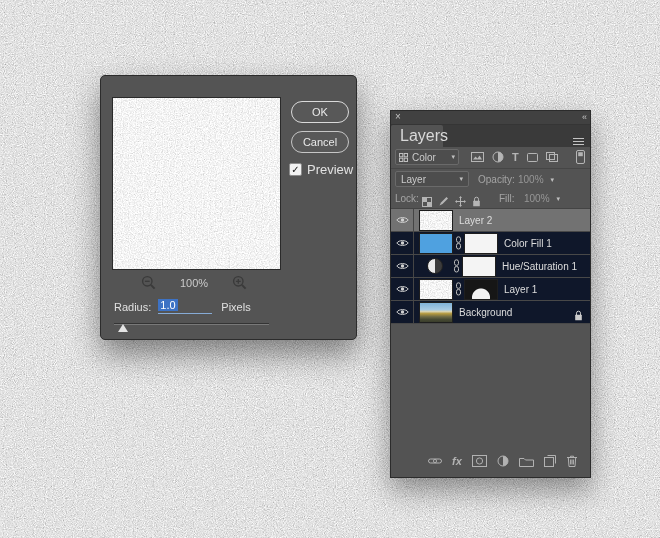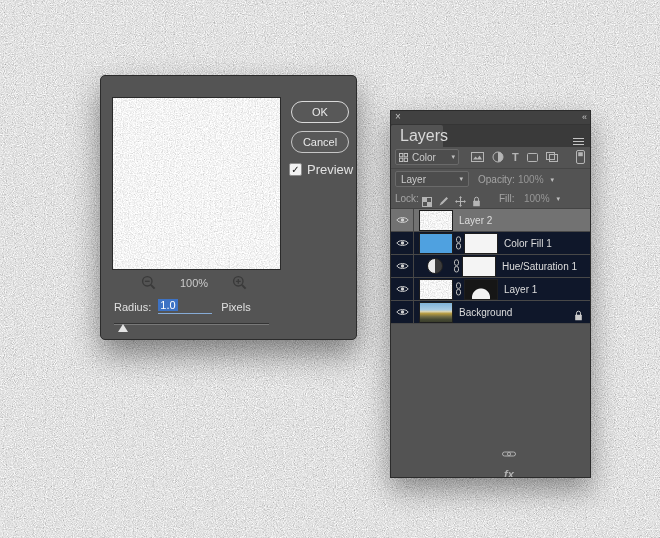--- a/index.html
+++ b/index.html
@@ -111,21 +111,21 @@
   .thumb-adj{border:none;background:transparent;display:flex;align-items:center;justify-content:center;}
   .adj-circle{width:14px;height:14px;border-radius:50%;border:1px solid #232323;background:linear-gradient(90deg,#ececec 50%,#3c3c3c 50%);}
   .link-icon{margin-left:2px;flex:none;display:flex;}
   .mask{width:32px;height:19px;border:1px solid #1e1e1e;background:#f4f4f4;flex:none;margin-left:2px;}
   .mask-blob{background:radial-gradient(circle at 50% 92%,#f2f2f2 0 36%,#161616 40%);}
   .layer-name{margin-left:6px;font-size:10px;color:#dddddd;white-space:nowrap;}
   .row-lock{position:absolute;right:7px;top:6px;}
 
   .panel-toolbar{
     position:absolute;left:0;right:0;bottom:5px;height:22px;
-    display:flex;align-items:center;padding-left:37px;gap:10px;flex-direction:column;
+    display:flex;align-items:center;padding-left:37px;gap:10px;
   }
   .fx-label{font-size:11px;font-style:italic;font-weight:bold;color:#b2b2b2;}
   .tb{display:flex;align-items:center;}
 </style>
 </head>
 <body>
 
 <svg width="0" height="0" style="position:absolute" aria-hidden="true">
   <defs>
     <filter id="fNoiseBg">

